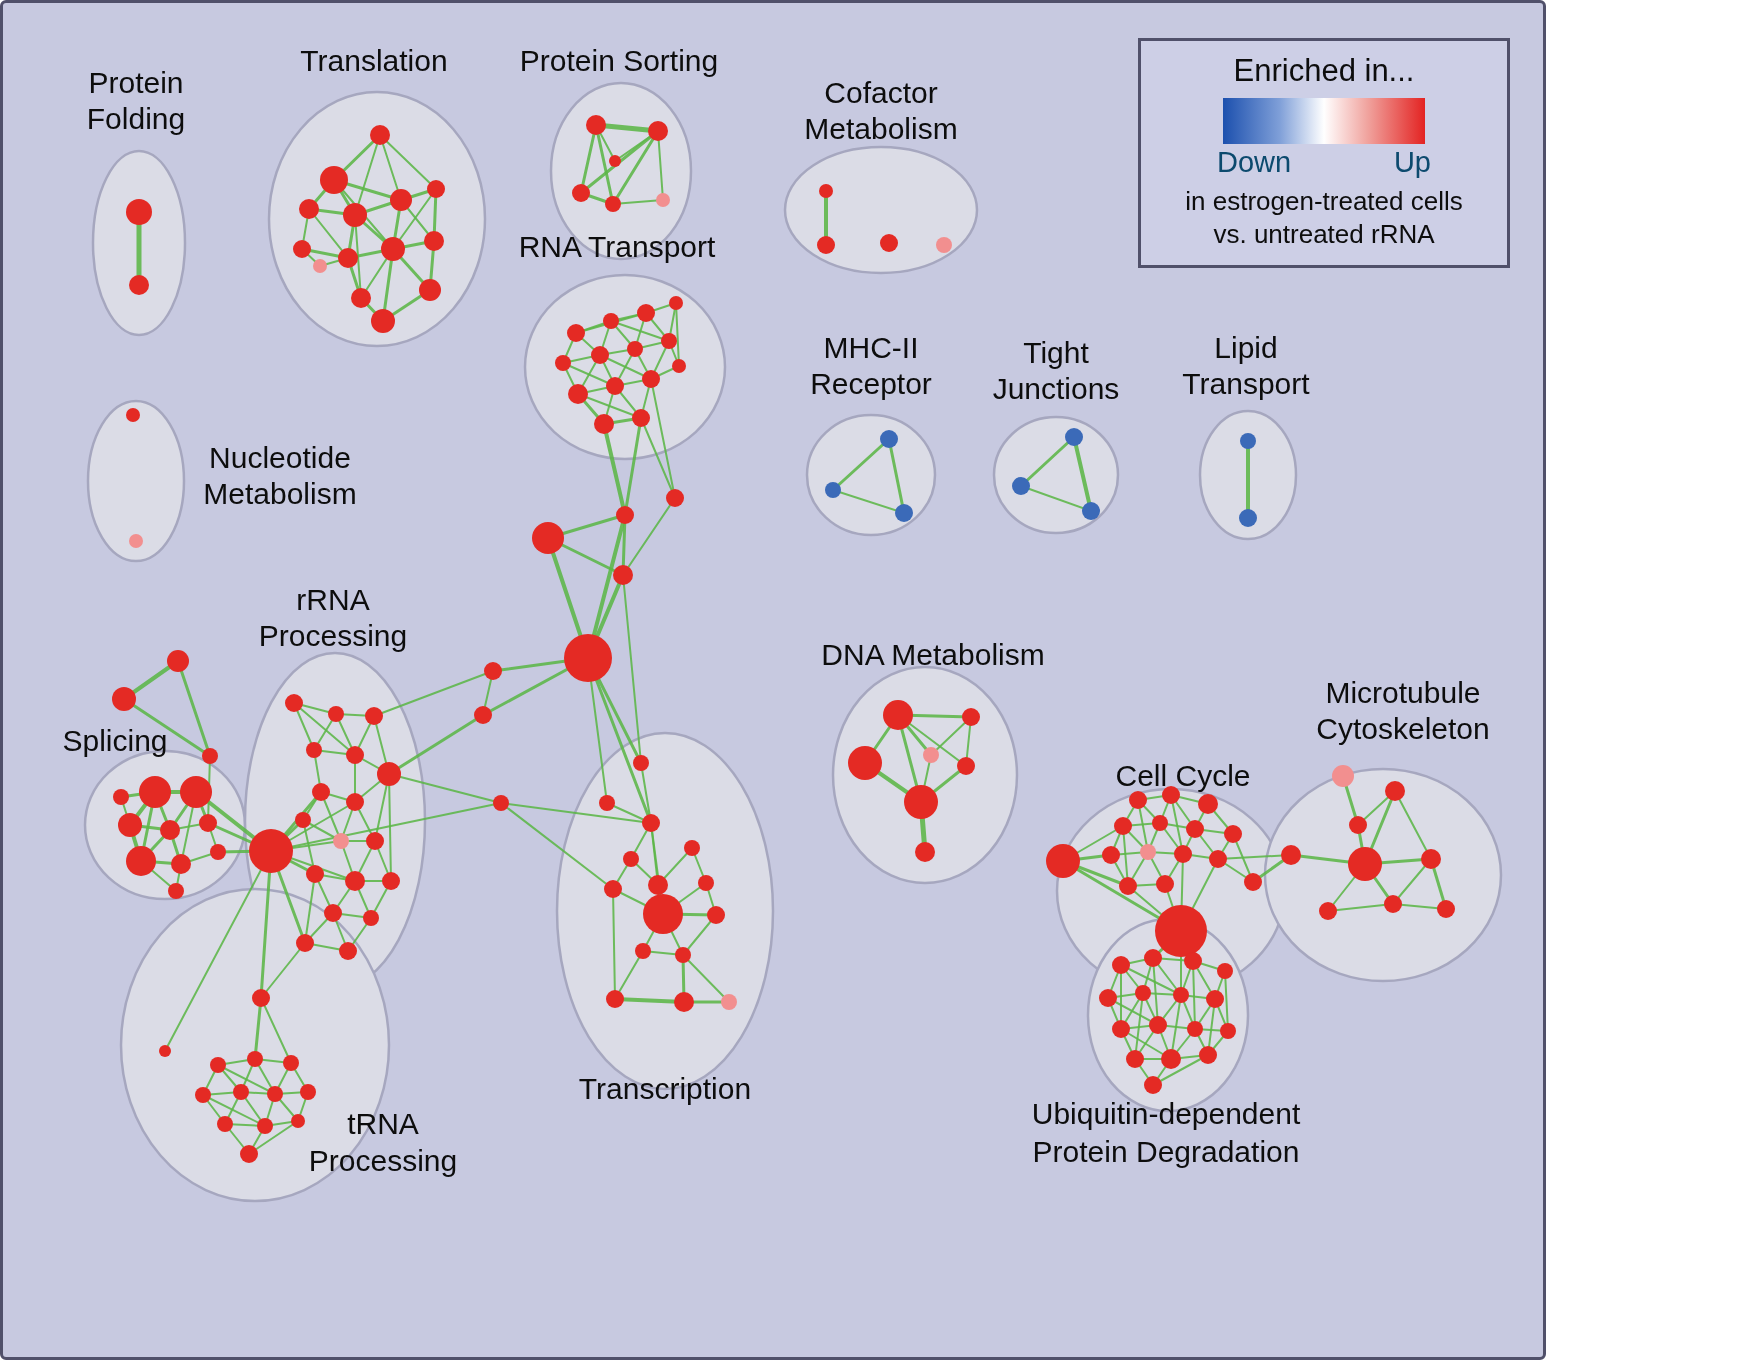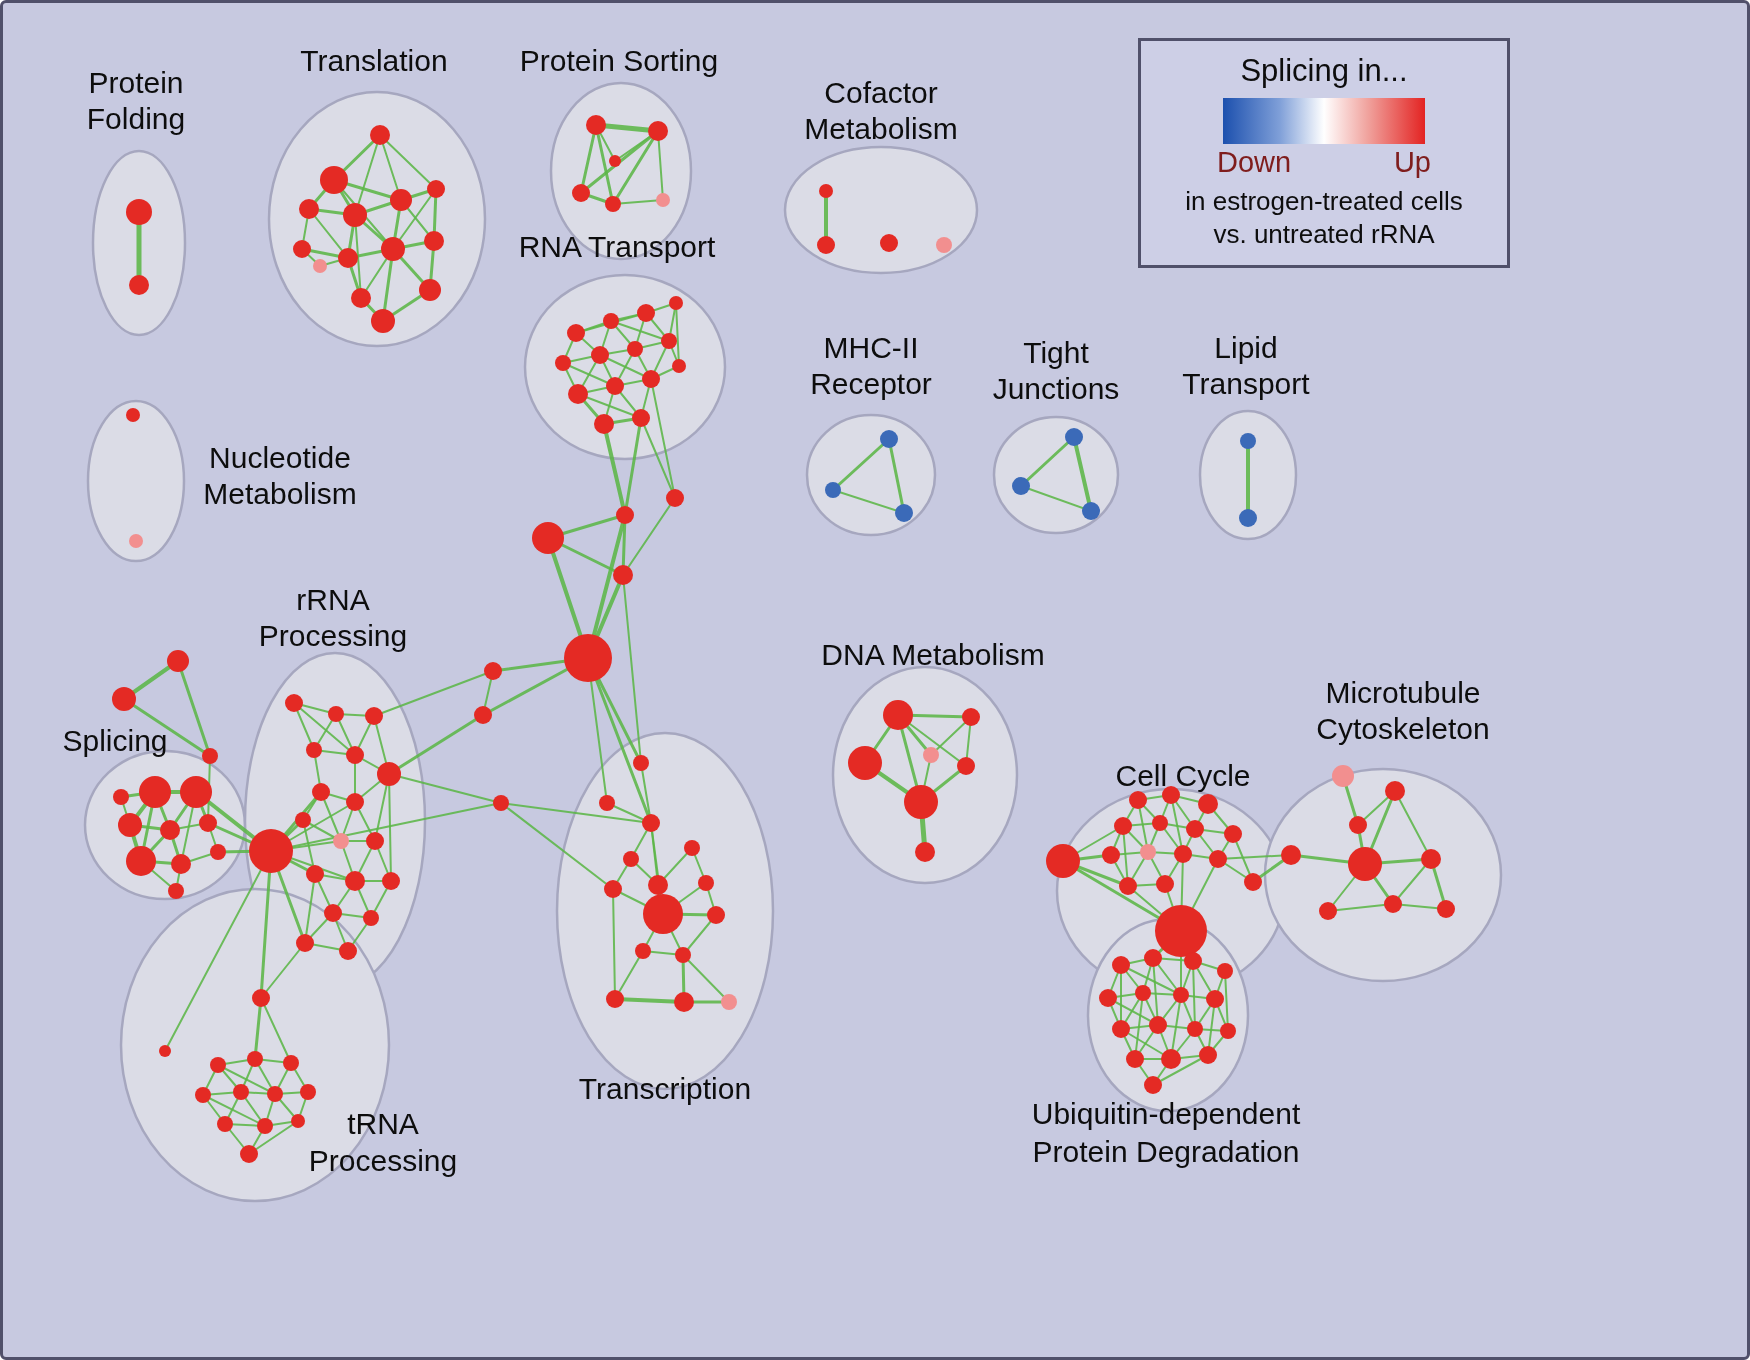--- a/index.html
+++ b/index.html
@@ -1,18 +1,18 @@
 <!DOCTYPE html>
 <html><head>
 <meta charset="utf-8">
 <style>
   html,body{margin:0;padding:0;background:#ffffff;}
   .canvas{
     position:relative;
-    width:1750px;height:1360px;
+    width:1546px;height:1360px;
     box-sizing:border-box;
     background:#c7c9e0;
     border:3px solid #50506a;
     border-radius:6px;
     overflow:hidden;
     font-family:"Liberation Sans",sans-serif;
   }
   #network{position:absolute;left:0;top:0;}
   #network text{
     font-family:"Liberation Sans",sans-serif;
@@ -38,21 +38,21 @@
     width:202px;height:46px;
     margin:9px auto 2px auto;
     background:linear-gradient(to right,#1c50ae 0%,#7f9fd8 28%,#ffffff 50%,#f0a19c 72%,#e32322 100%);
   }
   .legend-scale-labels{
     width:214px;
     margin:0 auto;
     display:flex;
     justify-content:space-between;
     font-size:29px;
-    color:#7f1d1d;
+    color:#0c4a6e;
   }
   .legend-desc{
     font-size:26px;
     color:#0d0d0d;
     line-height:33px;
   }
   .legend-desc.first{margin-top:6px;}
 </style>
 </head>
 <body>
@@ -619,21 +619,21 @@
         <text x="930" y="662" text-anchor="middle">DNA Metabolism</text>
         <text x="1180" y="783" text-anchor="middle">Cell Cycle</text>
         <text x="1400" y="700" text-anchor="middle">Microtubule</text>
         <text x="1400" y="736" text-anchor="middle">Cytoskeleton</text>
         <text x="1163" y="1121" text-anchor="middle">Ubiquitin-dependent</text>
         <text x="1163" y="1159" text-anchor="middle">Protein Degradation</text>
       </g>
     </svg>
 
   <div class="legend">
-    <div class="legend-title">Splicing in...</div>
+    <div class="legend-title">Enriched in...</div>
     <div class="legend-gradient"></div>
     <div class="legend-scale-labels">
       <span>Down</span>
       <span>Up</span>
     </div>
     <div class="legend-desc first">in estrogen-treated cells</div>
     <div class="legend-desc">vs. untreated rRNA</div>
   </div>
 
 </div>

